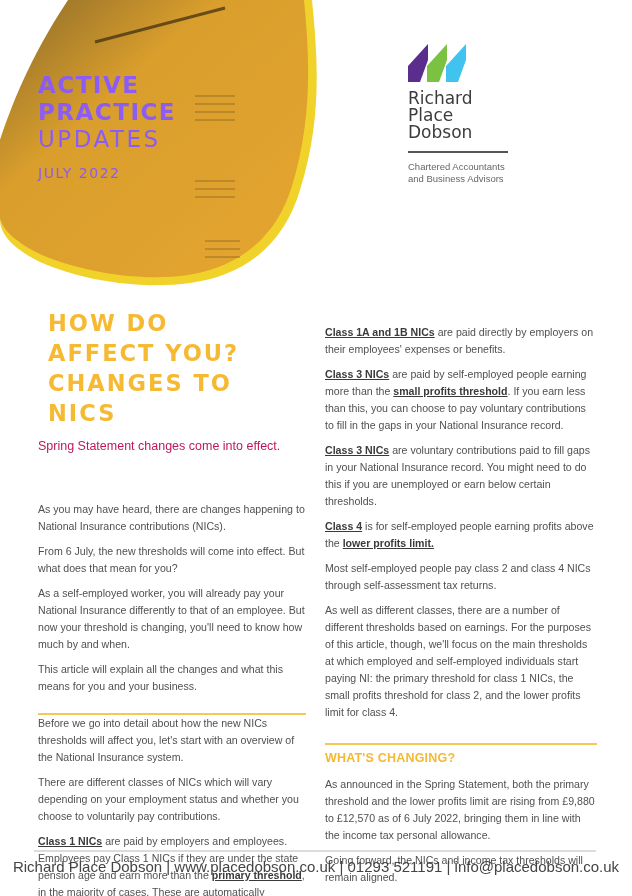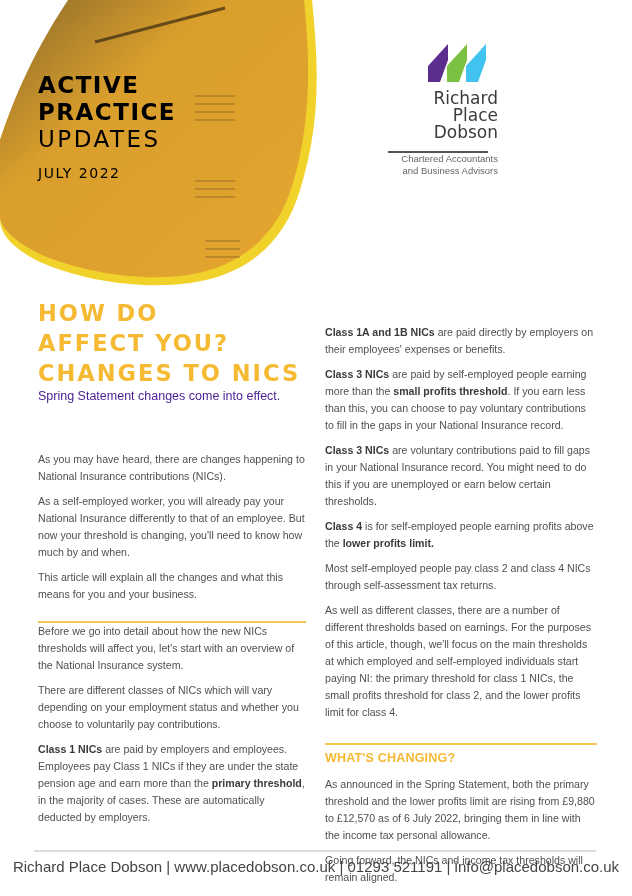--- a/index.html
+++ b/index.html
@@ -6,56 +6,56 @@
   body {
     width: 632px; height: 896px; position: relative; overflow: hidden;
     background: #ffffff;
     font-family: "Liberation Sans", sans-serif;
     color: #4a4a4a;
   }
   .hero {
     position: absolute; left: 0; top: 0; width: 330px; height: 300px;
   }
   .hero svg { position: absolute; left: 0; top: 0; }
-  .hero-text { position: absolute; left: 38px; top: 72px; color: #000000; }
+  .hero-text { position: absolute; left: 38px; top: 72px; color: #8b5cf6; }
   .hero-line1, .hero-line2 {
     font-family: "DejaVu Sans", sans-serif; font-weight: bold;
     font-size: 23px; letter-spacing: 1.5px; line-height: 27px;
   }
   .hero-line3 {
     font-family: "DejaVu Sans", sans-serif; font-weight: normal;
     font-size: 23px; letter-spacing: 2.5px; line-height: 27px;
   }
   .hero-date {
     font-family: "DejaVu Sans", sans-serif; font-size: 14px;
     letter-spacing: 1.5px; margin-top: 12px;
   }
 
-  .logo { position: absolute; left: 388px; top: 44px; width: 110px; text-align: right; }
+  .logo { position: absolute; left: 408px; top: 44px; width: 110px; }
   .logo-mark { width: 70px; height: 38px; }
   .logo-name {
     margin-top: 4px; font-size: 17px; line-height: 17px; color: #3c3c3c;
     font-family: "DejaVu Sans", sans-serif;
   }
   .logo-name div { white-space: nowrap; }
   .logo-rule { width: 100px; height: 2px; background: #555; margin-top: 10px; }
-  .logo-tag { font-size: 9.5px; line-height: 12px; color: #666; }
+  .logo-tag { margin-top: 8px; font-size: 9.5px; line-height: 12px; color: #666; }
 
   .col { position: absolute; font-size: 10.6px; line-height: 17px; color: #505050; }
   .col p { margin: 0 0 8px 0; }
-  .col b { color: #3a3a3a; }
+  .col b { color: #3a3a3a; text-decoration: underline; }
   .left { left: 38px; top: 298px; width: 268px; }
   .right { left: 325px; top: 324px; width: 272px; }
 
   .main-title {
     font-family: "DejaVu Sans", sans-serif; font-weight: bold;
     color: #f5b932; font-size: 22.5px; line-height: 30px; letter-spacing: 2px;
-    margin: 0;
+    margin: 10px;
   }
-  .subtitle { font-size: 12.5px; color: #4c1d95; margin: 2px 0 0 0; }
+  .subtitle { font-size: 12.5px; color: #be185d; margin: 2px 0 0 0; }
   .intro { margin-top: 46px; }
 
   .section-rule { height: 2px; background: #f5c754; margin-top: 18px; }
   .section-head {
     color: #f5b932; font-weight: bold; font-size: 12.5px; margin: 5px 0 9px 0;
     letter-spacing: 0.2px;
   }
 
   .footer-rule {
     position: absolute; left: 34px; top: 850px; width: 562px; height: 2px; background: #dcdcdc;
@@ -122,20 +122,21 @@
 <div class="col left">
   <h1 class="main-title">
     <div>HOW DO</div>
     <div>AFFECT YOU?</div>
     <div>CHANGES TO NICS</div>
   </h1>
   <p class="subtitle">Spring Statement changes come into effect.</p>
 
   <div class="intro">
     <p>As you may have heard, there are changes happening to National Insurance contributions (NICs).</p>
+    <p>From 6 July, the new thresholds will come into effect. But what does that mean for you?</p>
     <p>As a self-employed worker, you will already pay your National Insurance differently to that of an employee. But now your threshold is changing, you'll need to know how much by and when.</p>
     <p>This article will explain all the changes and what this means for you and your business.</p>
   </div>
 
   <div class="section-rule"></div>
   <p>Before we go into detail about how the new NICs thresholds will affect you, let's start with an overview of the National Insurance system.</p>
   <p>There are different classes of NICs which will vary depending on your employment status and whether you choose to voluntarily pay contributions.</p>
   <p><b>Class 1 NICs</b><span> are paid by employers and employees. Employees pay Class 1 NICs if they are under the state pension age and earn more than the </span><b>primary threshold</b><span>, in the majority of cases. These are automatically deducted by employers.</span></p>
 </div>
 

